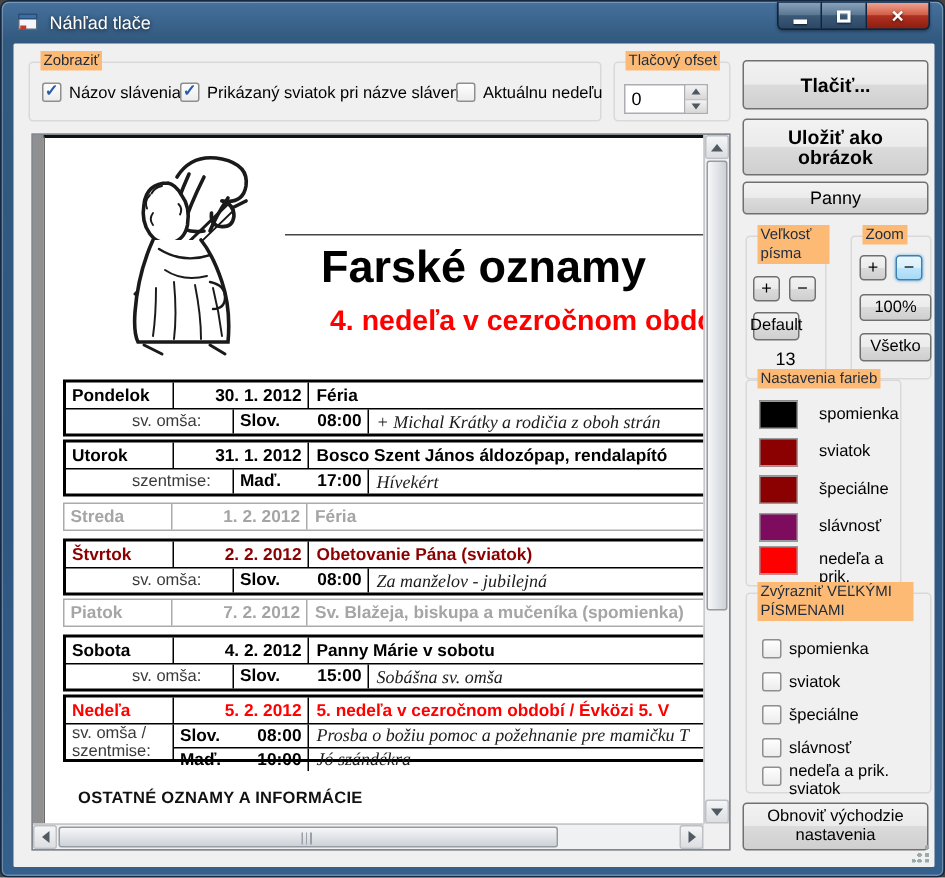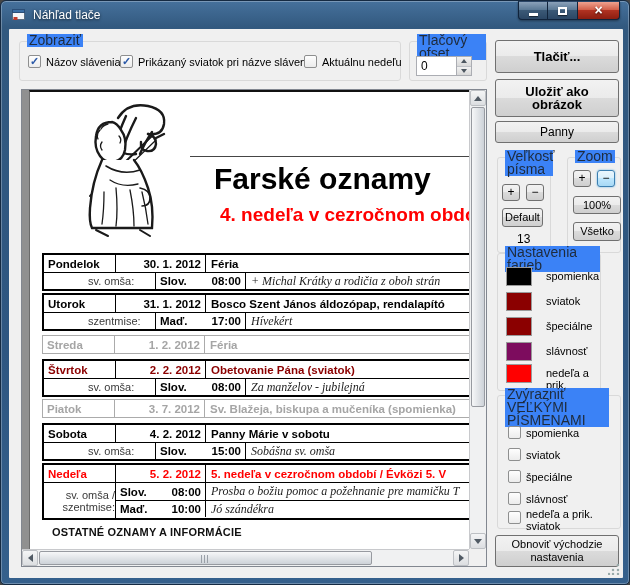--- a/index.html
+++ b/index.html
@@ -28,22 +28,22 @@
         background:linear-gradient(180deg,#EFA28F 0%,#D2604A 45%,#B03221 50%,#8C1D10 100%); }
   .glyph-min { width:9px; height:3px; background:#fff; margin-top:8px; box-shadow:0 1px 1px rgba(0,0,0,.5); }
   .glyph-max { width:9px; height:8px; border:2px solid #fff; box-shadow:0 1px 1px rgba(0,0,0,.5); }
   .glyph-close { color:#fff; font-size:14px; font-weight:bold; line-height:17px; text-shadow:0 1px 2px rgba(0,0,0,.6); }
 
   .client { position:absolute; left:8px; top:28px; width:614px; height:549px;
             background:#F0F0F0; border-radius:1px; overflow:hidden; }
 
   
   .gbox { position:absolute; border:1px solid #D9D9D9; border-radius:3px; }
-  .glabel { position:absolute; top:-8px; left:7px; background:#3b82f6; padding:0 2px;
-            font-size:14px; line-height:13px; color:#1E2B3C; }
+  .glabel { position:absolute; top:-8px; left:7px; background:#fdba74; padding:0 2px;
+            font-size:10px; line-height:13px; color:#1E2B3C; }
   .btn7 { position:absolute; border:1px solid #707070; border-radius:3px; color:#000;
           background:linear-gradient(180deg,#F2F2F2 0%,#EBEBEB 49%,#DBDBDB 50%,#CFCFCF 100%);
           display:flex; align-items:center; justify-content:center; text-align:center;
           font-size:12px; line-height:13px; cursor:default; }
   .btn7.bold { font-weight:bold; font-size:13px; }
   .btn7.small { font-size:11px; }
   .btn7.focus { border:1px solid #3C7FB1; background:linear-gradient(180deg,#EAF6FD 0%,#D9F0FC 49%,#BEE6FD 50%,#A7D9F5 100%);
                 box-shadow:0 0 2px #61B0E0; }
   .chk { position:absolute; display:flex; align-items:center; gap:5px; font-size:11px; color:#000; white-space:nowrap; }
   .chkbox { width:13px; height:13px; border:1px solid #8E8F8F; border-radius:2px;
@@ -108,21 +108,21 @@
         justify-content:space-between; padding:0 4px; }
   .c3 { flex:1; height:100%; display:flex; align-items:center; padding-left:5px; overflow:hidden; white-space:nowrap; }
   .dday   { font-weight:bold; }
   .ddate  { font-weight:bold; justify-content:flex-end; }
   .dtitle { font-weight:bold; }
   .dayblock.feast  .drow.head { color:#8B0000; }
   .dayblock.sunday .drow.head { color:#FF0000; }
   .mlabel { font-weight:normal; font-size:11px; color:#3A3A3A;margin-left:40px; }
   .lang { font-weight:bold; color:#000; } .time { font-weight:bold; color:#000; }
   .intent { font-family:"Liberation Serif",serif; font-style:italic; font-size:12px; color:#1c1c1c; font-weight:normal; }
-  .sun-body { display:flex; height:36px;text-align:right; }
+  .sun-body { display:flex; height:24px; }
   .sun-label { width:72px; border-right:1px solid var(--bc); display:flex; flex-direction:column;
                justify-content:center; padding-left:4px; font-size:11px; color:#3A3A3A; line-height:12px; }
   .sun-rows { flex:1; display:flex; flex-direction:column; }
   .srow { display:flex; height:17px; font-size:11.5px; }
   .srow + .srow { border-top:1px solid var(--bc); }
 
   
   .panel { position:absolute; left:486px; top:11px; width:128px; height:530px; }
   .swrow { position:absolute; left:8px; display:flex; align-items:flex-start; gap:14px; }
   .swatch { width:26px; height:19px; border:1px solid #9a9a9a; flex:0 0 26px; }
@@ -284,21 +284,21 @@
                 <span class="lang">Slov.</span>
                 <span class="time">08:00</span>
               </div>
             <div class="c3 intent">Za manželov - jubilejná</div>
           </div>
         </div>
 
         <div class="dayblock muted" style="top:307px">
           <div class="drow head">
             <div class="c1 dday">Piatok</div>
-            <div class="c2 ddate">3. 7. 2012</div>
+            <div class="c2 ddate">7. 2. 2012</div>
             <div class="c3 dtitle">Sv. Blažeja, biskupa a mučeníka (spomienka)</div>
           </div>
         </div>
 
         <div class="dayblock" style="top:331px">
           <div class="drow head">
             <div class="c1 dday">Sobota</div>
             <div class="c2 ddate">4. 2. 2012</div>
             <div class="c3 dtitle">Panny Márie v sobotu</div>
           </div>
@@ -368,21 +368,21 @@
 
     <div class="panel">
       <button class="btn7 bold" style="left:0;top:0;width:124px;height:33px">Tlačiť...</button>
       <button class="btn7 bold" style="left:0;top:39px;width:124px;height:38px;padding:0 10px">Uložiť ako obrázok</button>
       <button class="btn7" style="left:0;top:81px;width:124px;height:22px">Panny</button>
 
       <div class="gbox" style="left:2px;top:117px;width:54px;height:96px">
         <span class="glabel" style="width:48px;white-space:normal">Veľkosť písma</span>
         <button class="btn7" style="left:4px;top:26px;width:18px;height:17px">+</button>
         <button class="btn7" style="left:28px;top:26px;width:18px;height:17px">−</button>
-        <button class="btn7 small" style="left:4px;top:50px;width:41px;height:19px">Default</button>
+        <button class="btn7 small" style="left:4px;top:50px;width:31px;height:19px">Default</button>
         <span class="val13" style="left:19px;top:74px">13</span>
       </div>
 
       <div class="gbox" style="left:72px;top:117px;width:54px;height:96px">
         <span class="glabel">Zoom</span>
         <button class="btn7" style="left:5px;top:12px;width:18px;height:17px">+</button>
         <button class="btn7 focus" style="left:29px;top:12px;width:18px;height:17px">−</button>
         <button class="btn7 small" style="left:5px;top:38px;width:48px;height:18px">100%</button>
         <button class="btn7 small" style="left:5px;top:64px;width:48px;height:19px">Všetko</button>
       </div>

